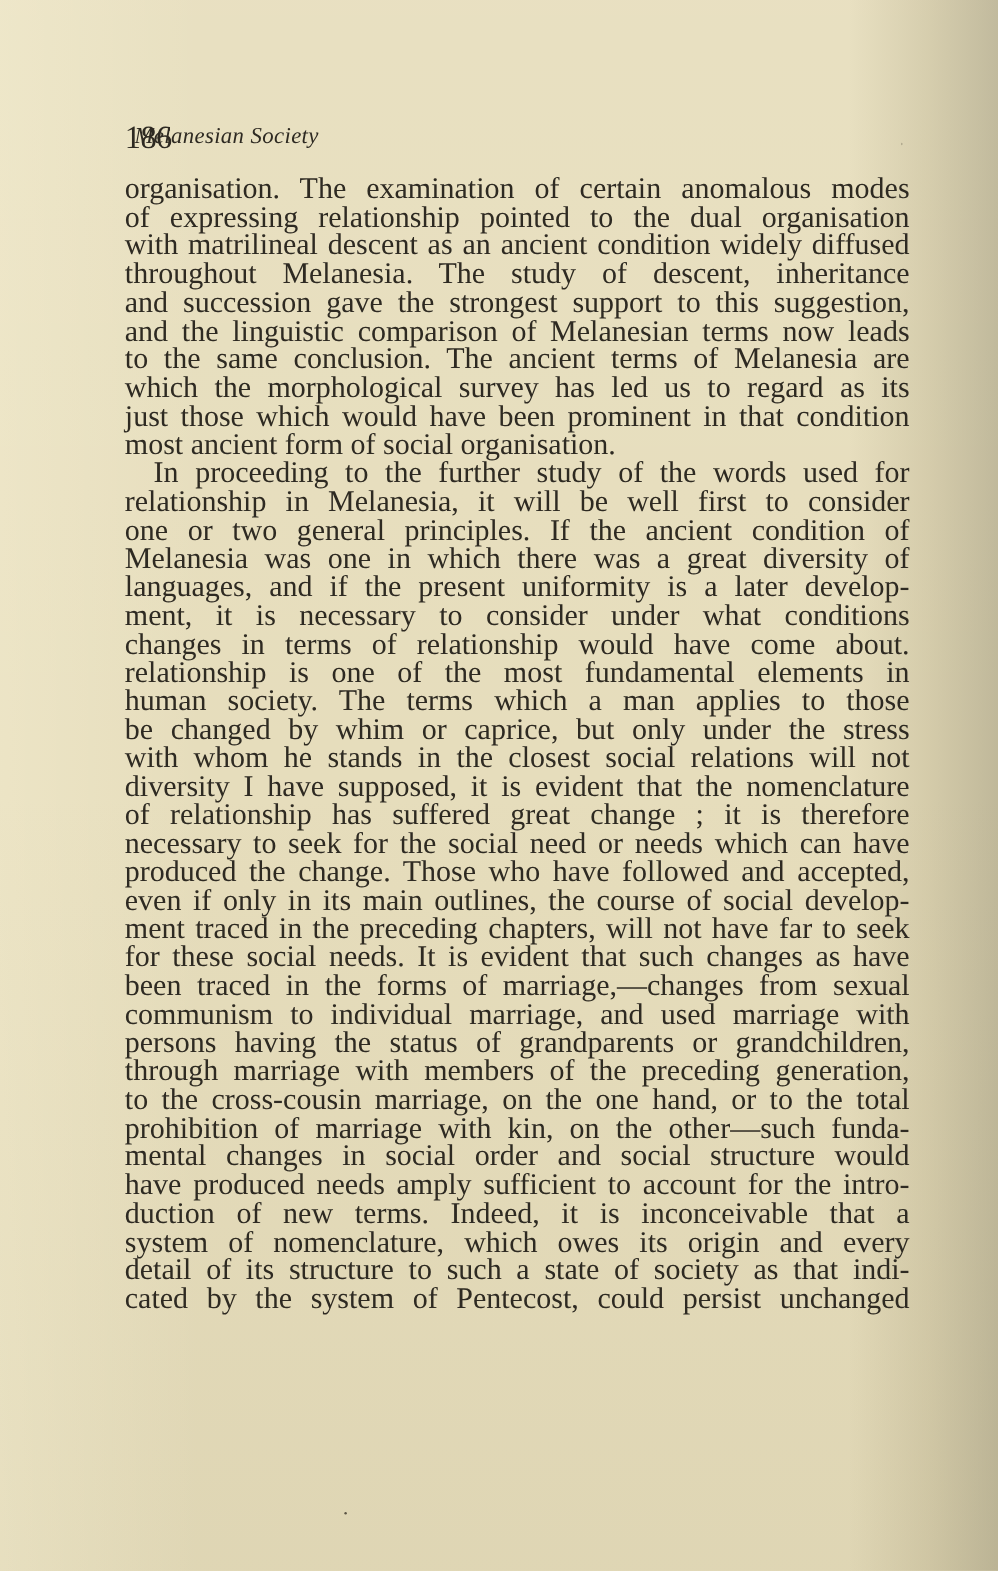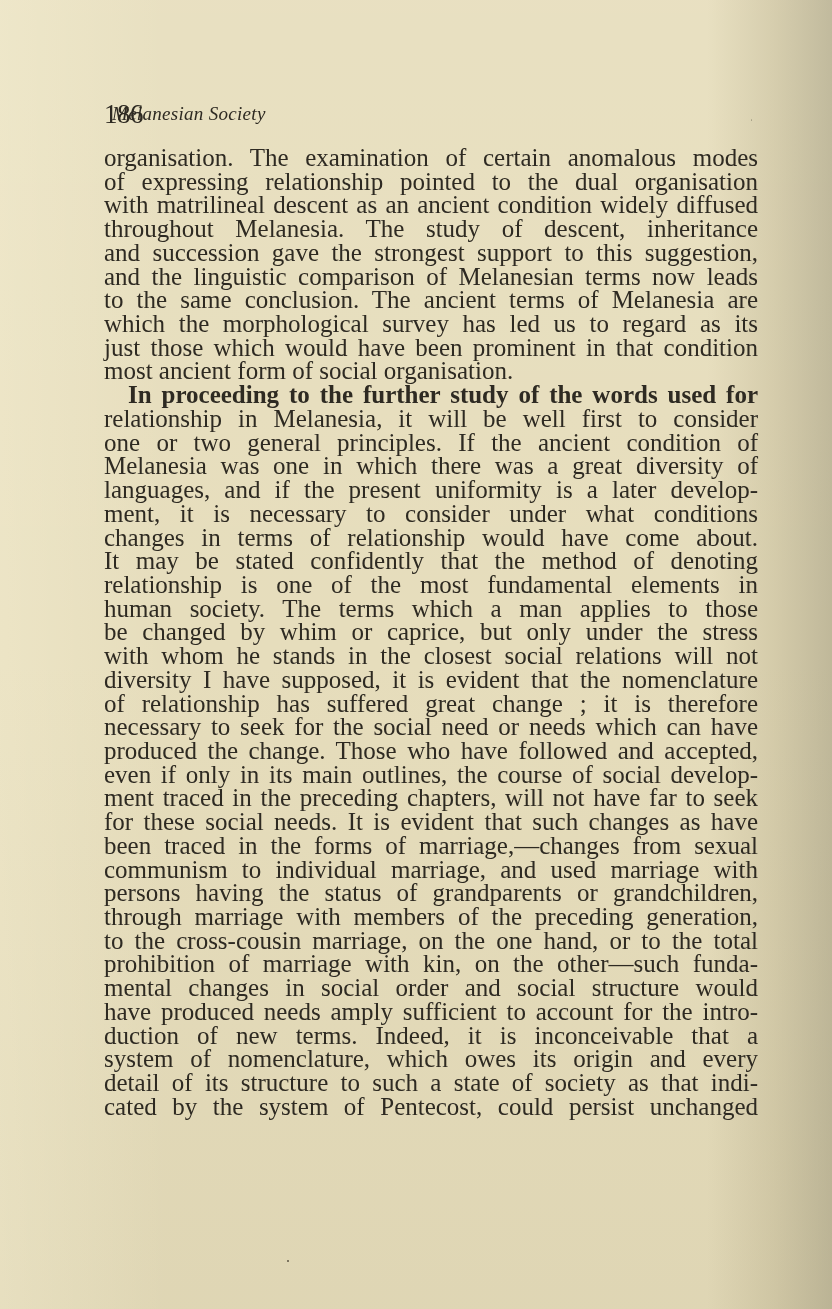--- a/index.html
+++ b/index.html
@@ -64,21 +64,20 @@
       text-align: justify;
       text-align-last: justify;
       height: 23.72px;
       overflow: visible;
     }
     .line.last {
       text-align-last: left;
     }
     .line.indent {
       padding-left: 24px;
-      font-weight: bold;
     }
     .speck {
       position: absolute;
       width: 2px;
       height: 2px;
       background: #5b5545;
       border-radius: 1px;
     }
   </style>
 </head>
@@ -104,21 +103,20 @@
         <span class="line last">most ancient form of social organisation.</span>
       </div>
       <div>
         <span class="line indent">In proceeding to the further study of the words used for</span>
         <span class="line">relationship in Melanesia, it will be well first to consider</span>
         <span class="line">one or two general principles.  If the ancient condition of</span>
         <span class="line">Melanesia was one in which there was a great diversity of</span>
         <span class="line">languages, and if the present uniformity is a later develop-</span>
         <span class="line">ment, it is necessary to consider under what conditions</span>
         <span class="line">changes in terms of relationship would have come about.</span>
-        <span class="line">It may be stated confidently that the method of denoting</span>
         <span class="line">relationship is one of the most fundamental elements in</span>
         <span class="line">human society.  The terms which a man applies to those</span>
         <span class="line">be changed by whim or caprice, but only under the stress</span>
         <span class="line">with whom he stands in the closest social relations will not</span>
         <span class="line">diversity I have supposed, it is evident that the nomenclature</span>
         <span class="line">of relationship has suffered great change ;  it is therefore</span>
         <span class="line">necessary to seek for the social need or needs which can have</span>
         <span class="line">produced the change.  Those who have followed and accepted,</span>
         <span class="line">even if only in its main outlines, the course of social develop-</span>
         <span class="line">ment traced in the preceding chapters, will not have far to seek</span>

